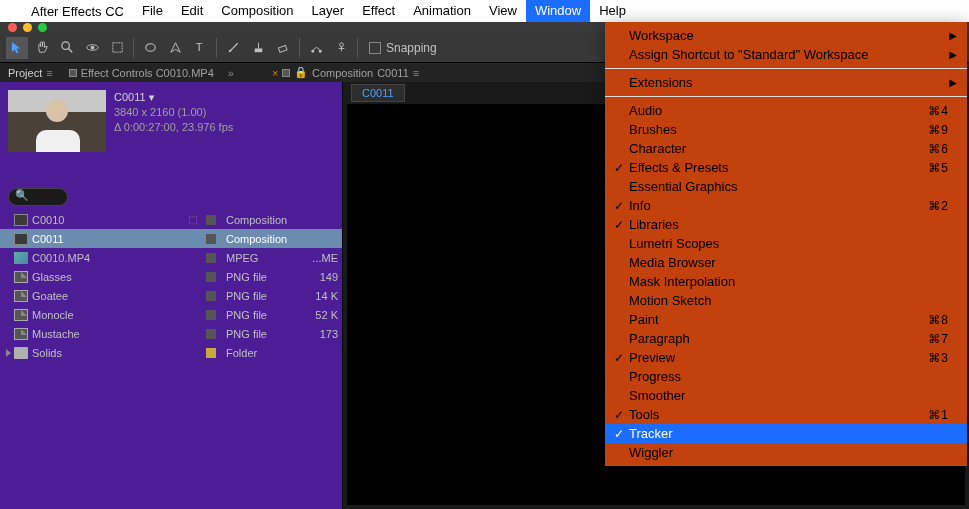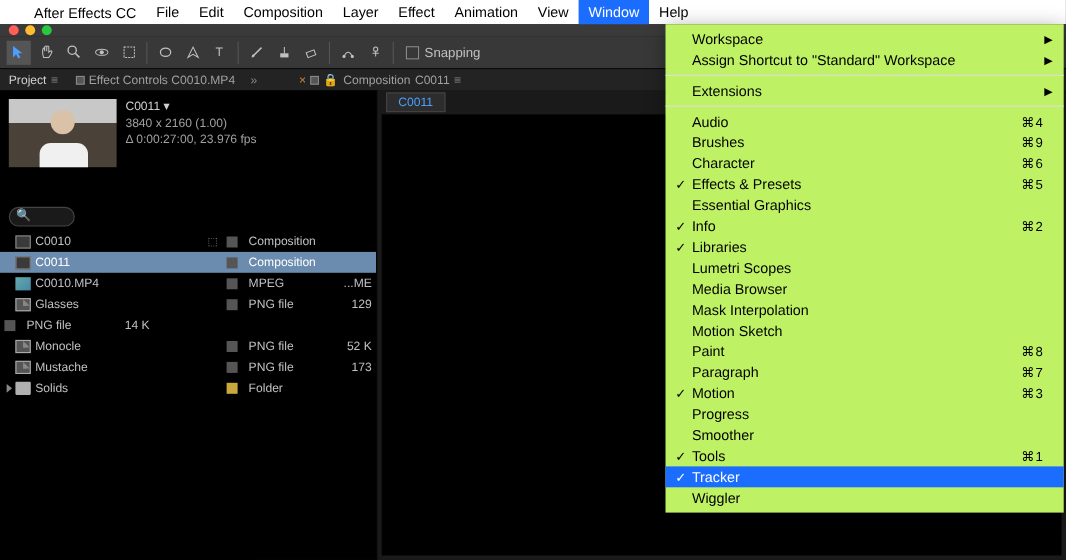--- a/index.html
+++ b/index.html
@@ -6,21 +6,21 @@
 body { width:969px; height:509px; background:#1e1e1e; overflow:hidden; position:relative; }
 
 
 .menubar { height:22px; background:#fff; display:flex; align-items:center; font-size:13px; color:#000; }
 .menubar .apple { width:22px; text-align:center; font-size:14px; }
 .menubar .app-name { font-weight:normal; padding:0 9px; }
 .menubar .menu-item { padding:0 9px; height:22px; line-height:22px;text-align:center; }
 .menubar .menu-item.open { background:#1a6dff; color:#fff; }
 
 
-.dropdown { position:absolute; left:605px; top:22px; width:362px; background:#bef264; color:#000; font-size:13px; box-shadow:0 4px 18px rgba(0,0,0,0.4); z-index:100; padding:4px 0; }
+.dropdown { position:absolute; left:605px; top:22px; width:362px; background:#c2410c; color:#000; font-size:13px; box-shadow:0 4px 18px rgba(0,0,0,0.4); z-index:100; padding:4px 0; }
 .drop-item { display:flex; align-items:center; height:19px; padding:0 18px 0 6px; position:relative; }
 .drop-item .check { width:16px; text-align:center; font-size:12px; }
 .drop-item .label { flex:1; padding-left:2px; }
 .drop-item .shortcut { color:#000; font-size:12px; letter-spacing:1px; }
 .drop-item .arrow { position:absolute; right:10px; font-size:10px; }
 .drop-item.highlight { background:#1a6dff; color:#fff; }
 .drop-sep { height:1px; background:#ddd; margin:4px 0; }
 .cursor-ptr { position:absolute; left:736px; top:476px; font-size:14px; color:#000; z-index:101; pointer-events:none; }
 
 
@@ -41,21 +41,21 @@
 .panels-row { height:19px; background:#232323; display:flex; align-items:center; font-size:11px; color:#a0a0a0; }
 .panel-tab { padding:0 8px; height:19px; display:flex; align-items:center; gap:4px; }
 .panel-tab.active { color:#d0d0d0; }
 .panel-tab .orange-sq { width:8px; height:8px; background:#555; border:1px solid #888; }
 .panel-tab .menu-ic { color:#888; }
 .spacer { flex:1; }
 .chev { padding:0 6px; color:#888; }
 
 
 .workspace { display:flex; height:calc(509px - 22px - 11px - 30px - 19px); }
-.left-panel { width:342px; background:#000000; display:flex; flex-direction:column; }
+.left-panel { width:342px; background:#4c1d95; display:flex; flex-direction:column; }
 .comp-info { display:flex; padding:8px; gap:8px; }
 .thumb { width:98px; height:62px; background:linear-gradient(#c8c8c8 0%,#c8c8c8 35%,#4a4238 35%,#4a4238 100%); position:relative; }
 .thumb::before { content:""; position:absolute; left:38px; top:10px; width:22px; height:22px; background:#d9c2a8; border-radius:50%; }
 .thumb::after { content:""; position:absolute; left:28px; bottom:0; width:44px; height:22px; background:#f0f0f0; border-radius:10px 10px 0 0; }
 .comp-meta { font-size:11px; color:#a0a0a0; line-height:15px; }
 .comp-meta .name { color:#d0d0d0; }
 .search-row { padding:4px 8px; display:flex; align-items:center; gap:6px; }
 .search-field { flex:0 0 60px; height:18px; background:#1a1a1a; border:1px solid #444; border-radius:9px; color:#888; font-size:11px; padding:0 6px; }
 
 
@@ -173,21 +173,21 @@
       <span class="label">Paint</span>
       <span class="shortcut">⌘8</span>
     </div>
     <div class="drop-item">
       <span class="check"></span>
       <span class="label">Paragraph</span>
       <span class="shortcut">⌘7</span>
     </div>
     <div class="drop-item">
       <span class="check">✓</span>
-      <span class="label">Motion</span>
+      <span class="label">Preview</span>
       <span class="shortcut">⌘3</span>
     </div>
     <div class="drop-item">
       <span class="check"></span>
       <span class="label">Progress</span>
     </div>
     <div class="drop-item">
       <span class="check"></span>
       <span class="label">Smoother</span>
     </div>
@@ -376,23 +376,28 @@
         <div class="proj-row">
           <div class="col-name" style="padding-left: 6px;">
             <span style="display: inline-block; width: 8px;"></span>
             <span class="icon-box ic-png"></span>
             <span>Glasses</span>
           </div>
           <div class="col-tag">
             <span class="tag-sq"></span>
           </div>
           <div class="col-type">PNG file</div>
-          <div class="col-size">129</div>
-        </div>
-        <div class="proj-row">
+          <div class="col-size">149</div>
+        </div>
+        <div class="proj-row">
+          <div class="col-name" style="padding-left: 6px;">
+            <span style="display: inline-block; width: 8px;"></span>
+            <span class="icon-box ic-png"></span>
+            <span>Goatee</span>
+          </div>
           <div class="col-tag">
             <span class="tag-sq"></span>
           </div>
           <div class="col-type">PNG file</div>
           <div class="col-size">14 K</div>
         </div>
         <div class="proj-row">
           <div class="col-name" style="padding-left: 6px;">
             <span style="display: inline-block; width: 8px;"></span>
             <span class="icon-box ic-png"></span>

